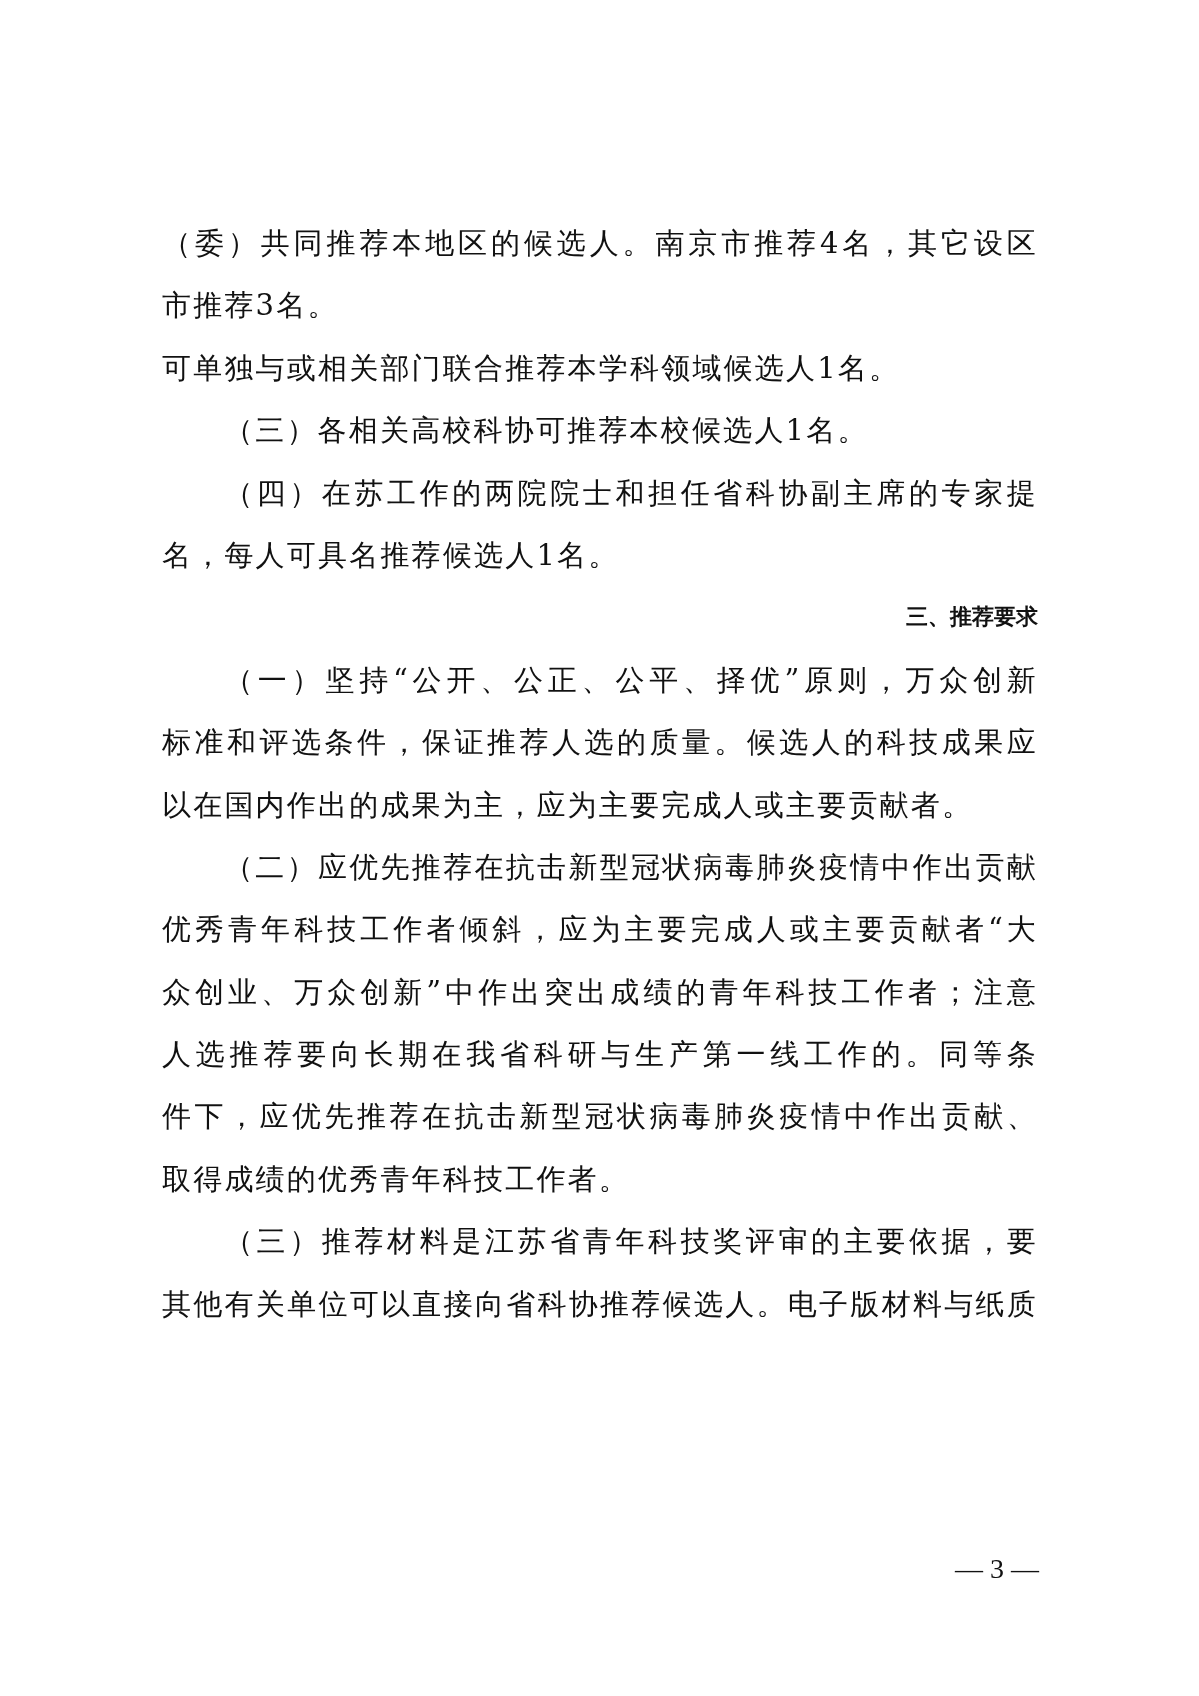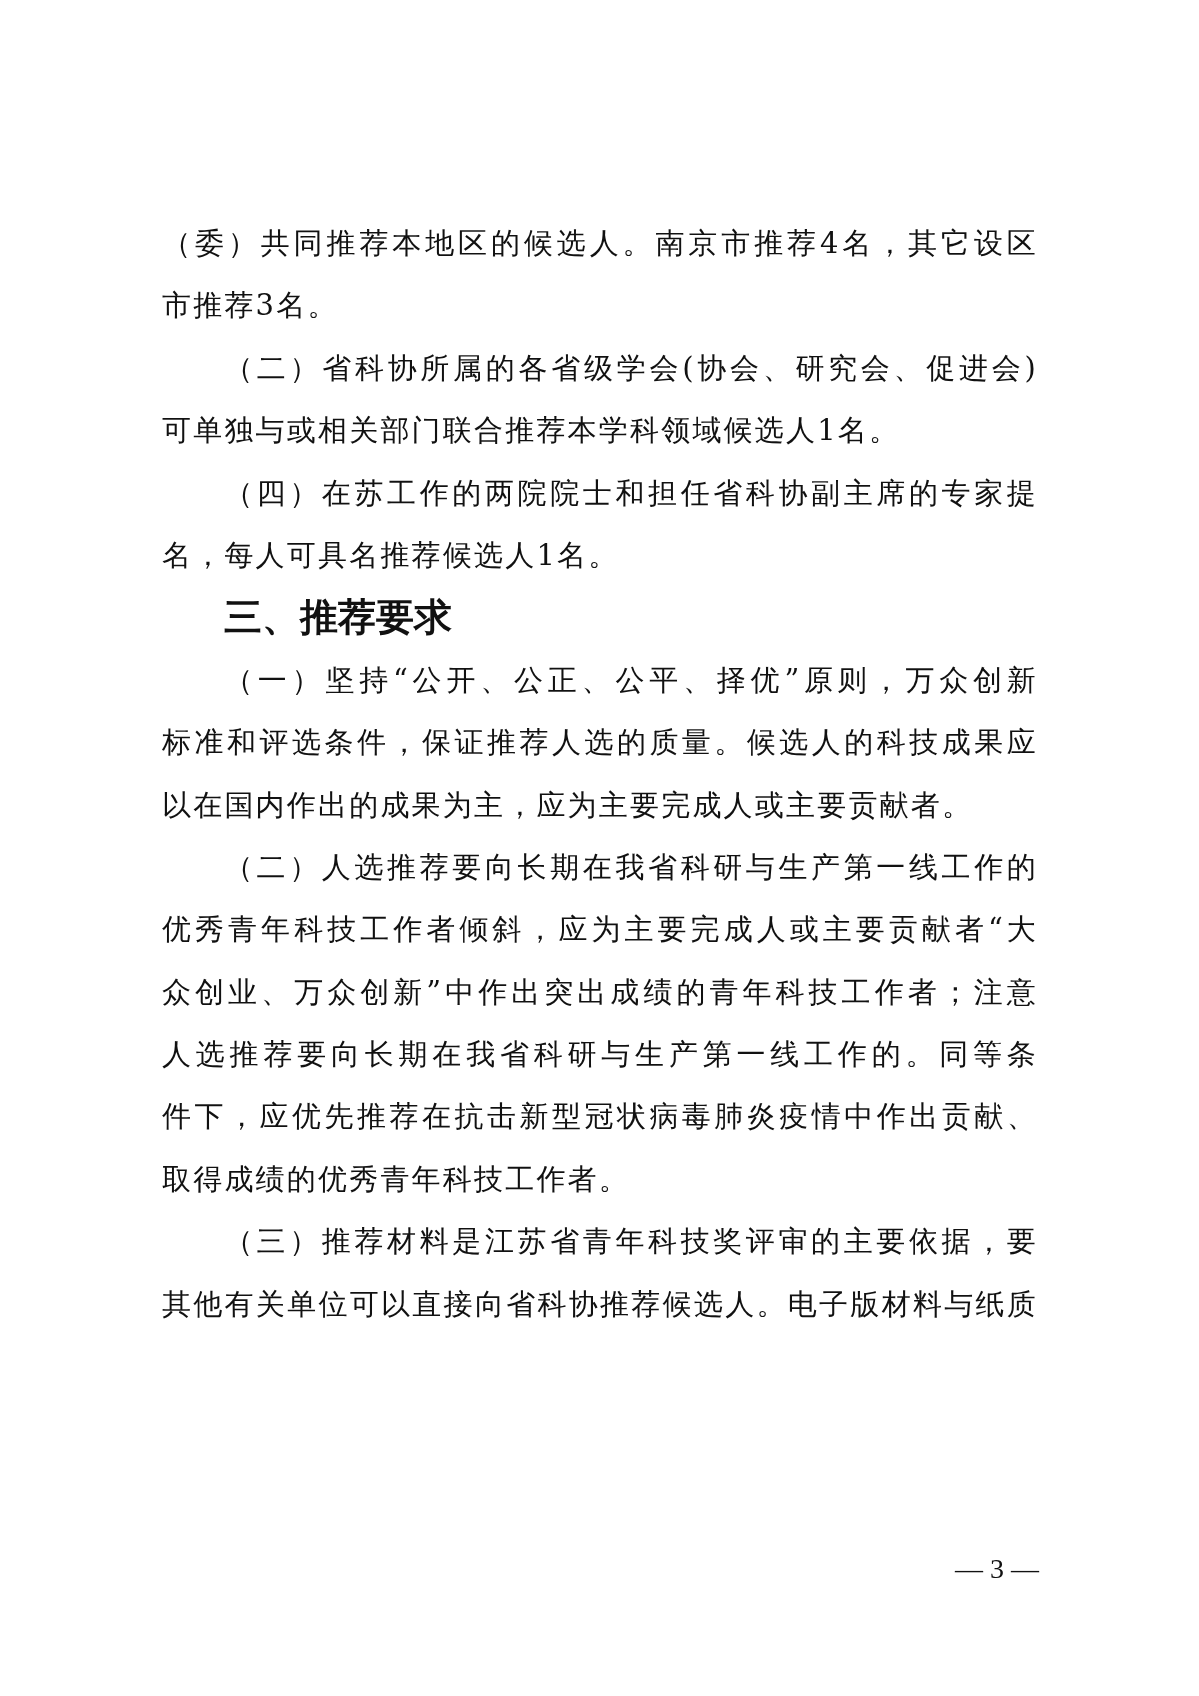--- a/index.html
+++ b/index.html
@@ -39,52 +39,53 @@
     .line.justify {
       text-align: justify;
       text-align-last: justify;
     }
     .line.indent {
       padding-left: 62px;
     }
     .line.heading {
       font-family: "DejaVu Sans", "Liberation Sans", sans-serif;
       font-weight: bold;
-      font-size: 38px;
+      font-size: 22px;
       letter-spacing: 0px;
       padding-left: 62px;
+      text-align: right;
     }
     .page-number {
       position: absolute;
       left: 930px;
       top: 1552px;
       width: 134px;
       text-align: center;
       font-family: "Liberation Serif", "DejaVu Serif", serif;
       font-size: 28px;
       line-height: 34px;
       color: #111111;
     }
   </style>
 </head>
 <body>
 
 <div class="page">
   <div class="body-text">
     <div class="line justify">（委）共同推荐本地区的候选人。南京市推荐4名，其它设区</div>
     <div class="line">市推荐3名。</div>
-    <div class="line justify indent">（二）省科协所属的各省级学会(协会、研究会、促进会)</div>
     <div class="line">可单独与或相关部门联合推荐本学科领域候选人1名。</div>
+    <div class="line indent">（三）各相关高校科协可推荐本校候选人1名。</div>
     <div class="line justify indent">（四）在苏工作的两院院士和担任省科协副主席的专家提</div>
     <div class="line">名，每人可具名推荐候选人1名。</div>
     <div class="line heading">三、推荐要求</div>
     <div class="line justify indent">（一）坚持“公开、公正、公平、择优”原则，万众创新</div>
     <div class="line justify">标准和评选条件，保证推荐人选的质量。候选人的科技成果应</div>
     <div class="line">以在国内作出的成果为主，应为主要完成人或主要贡献者。</div>
-    <div class="line justify indent">（二）人选推荐要向长期在我省科研与生产第一线工作的</div>
+    <div class="line justify indent">（二）应优先推荐在抗击新型冠状病毒肺炎疫情中作出贡献</div>
     <div class="line justify">优秀青年科技工作者倾斜，应为主要完成人或主要贡献者“大</div>
     <div class="line justify">众创业、万众创新”中作出突出成绩的青年科技工作者；注意</div>
     <div class="line justify">人选推荐要向长期在我省科研与生产第一线工作的。同等条</div>
     <div class="line justify">件下，应优先推荐在抗击新型冠状病毒肺炎疫情中作出贡献、</div>
     <div class="line">取得成绩的优秀青年科技工作者。</div>
     <div class="line justify indent">（三）推荐材料是江苏省青年科技奖评审的主要依据，要</div>
     <div class="line justify">其他有关单位可以直接向省科协推荐候选人。电子版材料与纸质</div>
   </div>
 
   <div class="page-number">— 3 —</div>

